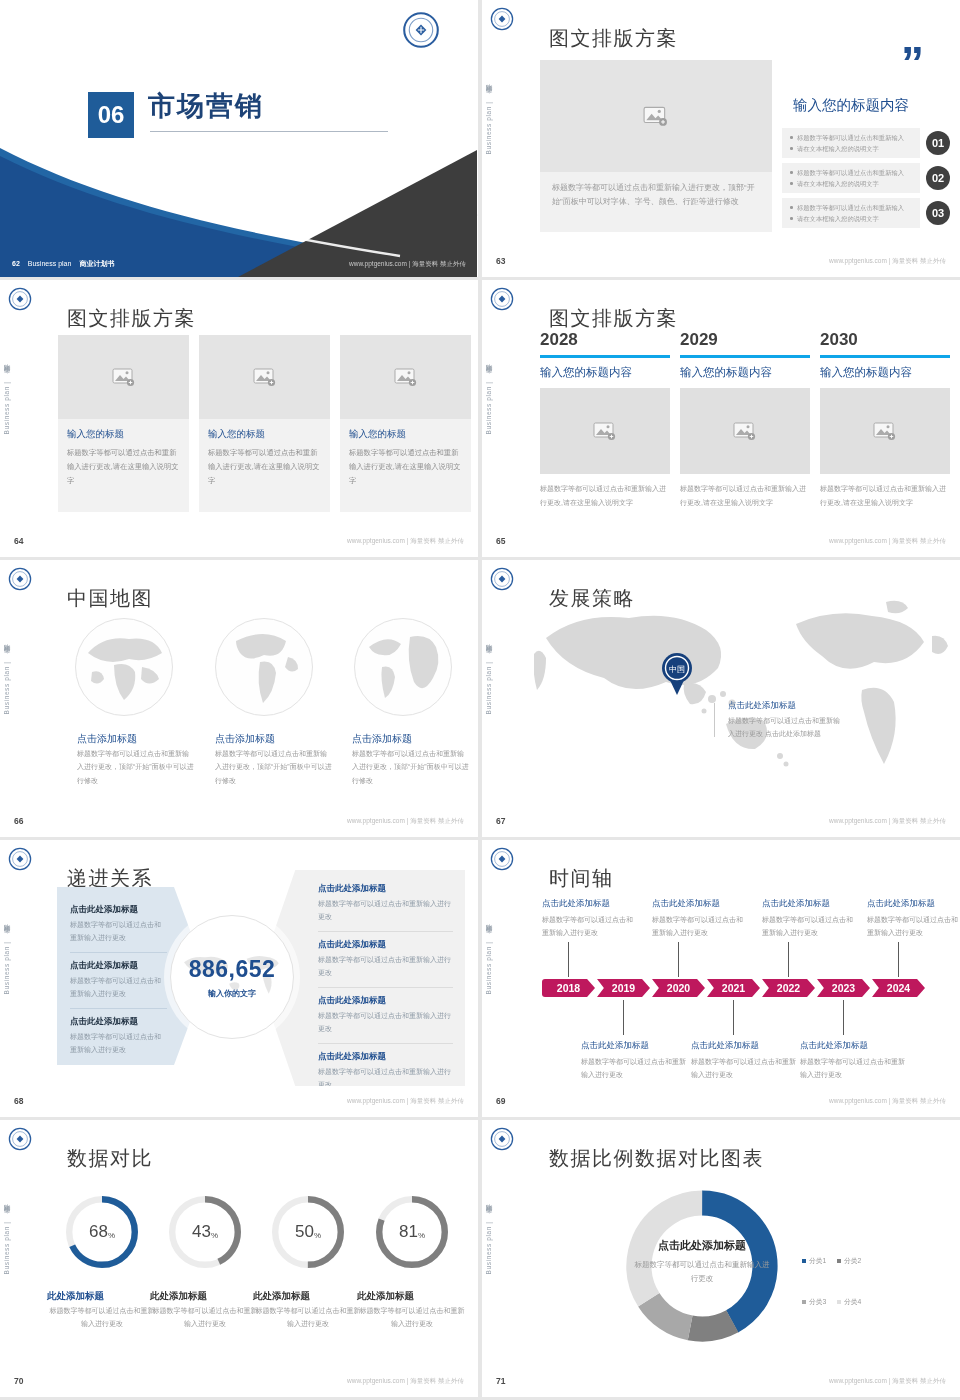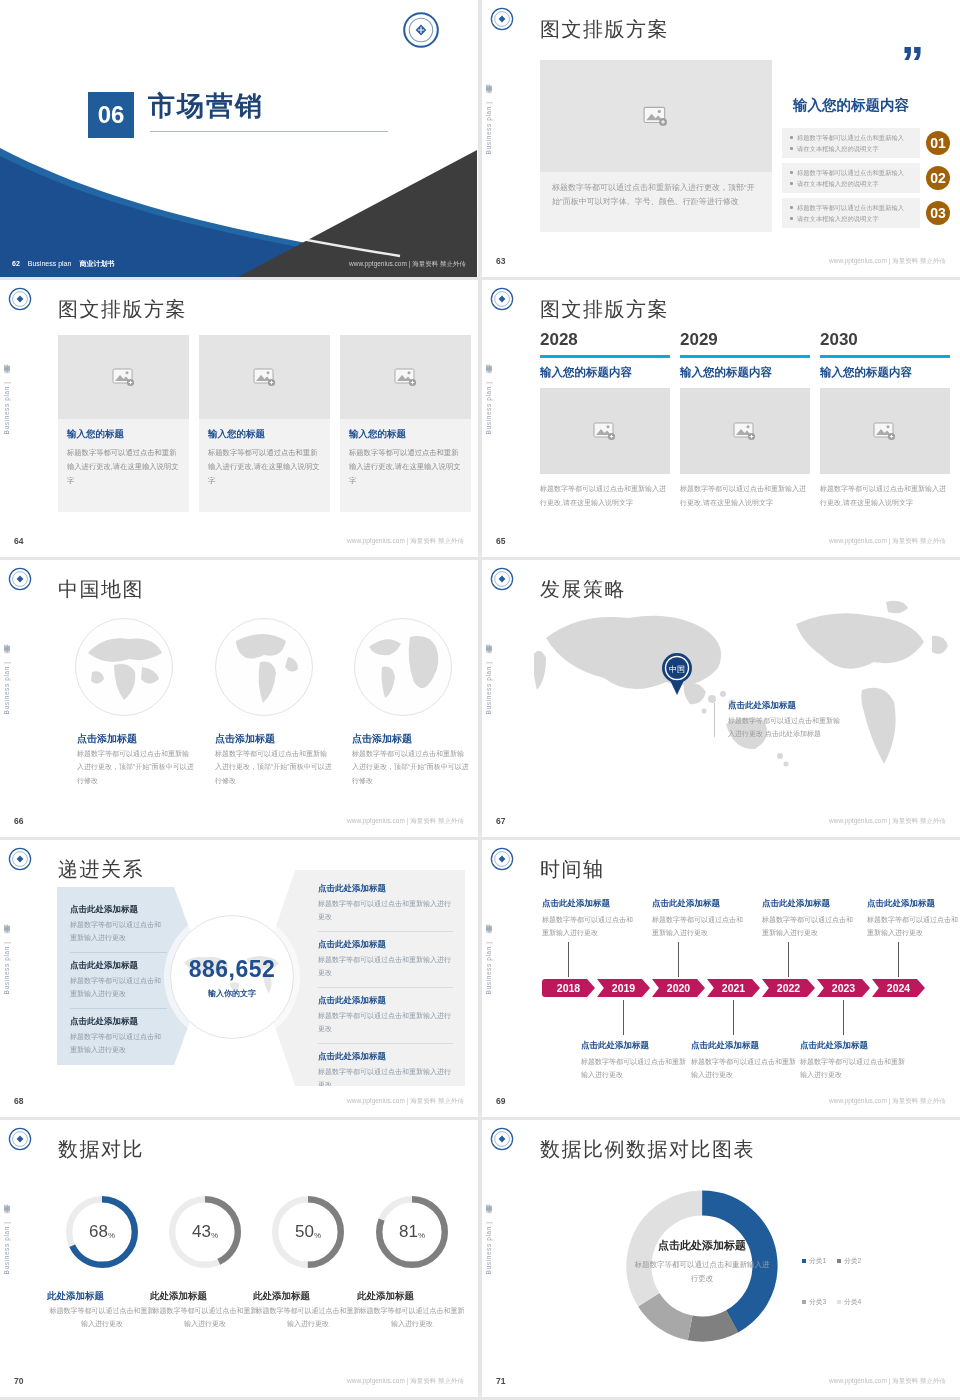--- a/index.html
+++ b/index.html
@@ -5,46 +5,46 @@
   html,body{margin:0;padding:0;background:#e8e8e8;}
   *{box-sizing:border-box;}
   body{font-family:"Liberation Sans","DejaVu Sans",sans-serif;}
   .canvas{position:relative;width:960px;height:1400px;background:#e6e6e6;display:grid;
     grid-template-columns:478px 478px;grid-auto-rows:277px;gap:3px 4px;overflow:hidden;}
   .slide{position:relative;background:#fff;overflow:hidden;}
   
   .emblem{position:absolute;left:8px;top:7px;width:24px;height:24px;}
   .vtext{position:absolute;left:3px;top:96px;writing-mode:vertical-rl;transform:rotate(180deg);
     font-size:6.5px;color:#98a2ad;letter-spacing:.6px;}
-  .stitle{position:absolute;left:58px;top:16px;margin:0;font-size:20px;font-weight:500;
+  .stitle{position:absolute;left:58px;top:16px;margin:9px;font-size:20px;font-weight:500;
     color:#3d3d3d;letter-spacing:1.5px;}
   .pagenum{position:absolute;left:14px;bottom:11px;font-size:8.5px;font-weight:bold;color:#4a4a4a;}
   .site{position:absolute;right:14px;bottom:11px;font-size:6.5px;color:#bdbdbd;}
-  .h-blue{color:#1f4e8f;font-weight:bold;}
+  .h-blue{color:#1f4e8f;font-weight:normal;}
   
   .ph{background:#e4e4e4;display:flex;align-items:center;justify-content:center;position:absolute;}
   
   .cov-arc{position:absolute;border:1px solid rgba(120,130,140,.10);border-radius:50%;}
   .cov-badge{position:absolute;left:88px;top:92px;width:46px;height:46px;background:#1f5c99;
     color:#fff;font-size:24px;font-weight:bold;display:flex;align-items:center;justify-content:center;}
   .cov-title{position:absolute;left:148px;top:88px;margin:0;font-size:27px;font-weight:bold;color:#1d4377;letter-spacing:2px;}
   .cov-line{position:absolute;left:150px;top:131px;width:238px;height:1px;background:#aeb8c4;}
   .cov-desc{position:absolute;left:148px;top:139px;width:266px;font-size:8.5px;color:#8f8f8f;line-height:1.85;}
   .cov-foot-l{position:absolute;left:12px;bottom:8px;color:#fff;font-size:7px;display:flex;gap:8px;align-items:baseline;z-index:5;}
   .cov-foot-r{position:absolute;right:12px;bottom:8px;color:#c9c9c9;font-size:6.5px;z-index:5;}
   
   .s63-cap{position:absolute;left:58px;top:172px;width:232px;height:60px;background:#f1f1f1;
     padding:9px 12px;font-size:8px;color:#9a9a9a;line-height:1.8;}
   .s63-quote{position:absolute;right:36px;top:40px;font-size:46px;font-weight:bold;color:#1f4e8f;line-height:1;}
   .s63-head{position:absolute;left:298px;top:96px;width:142px;text-align:center;font-size:14.5px;}
   .s63-row{position:absolute;left:300px;width:138px;height:30px;background:#f1f1f1;padding:4px 8px;}
   .s63-bl{display:block;font-size:6.3px;color:#9a9a9a;line-height:1.75;position:relative;padding-left:7px;}
   .s63-bl::before{content:"";position:absolute;left:0;top:4px;width:2.5px;height:2.5px;background:#9a9a9a;border-radius:50%;}
-  .s63-num{position:absolute;left:444px;width:24px;height:24px;border-radius:50%;background:#a16207;
-    color:#fff;font-size:14px;font-weight:bold;display:flex;align-items:center;justify-content:center;}
+  .s63-num{position:absolute;left:444px;width:24px;height:24px;border-radius:50%;background:#404040;
+    color:#fff;font-size:11px;font-weight:bold;display:flex;align-items:center;justify-content:center;}
   
   .s64-card{position:absolute;top:55px;width:131px;}
   .s64-img{position:relative;width:100%;height:84px;background:#e4e4e4;display:flex;align-items:center;justify-content:center;}
   .s64-body{width:100%;height:93px;background:#f2f2f2;padding:9px 9px;}
   .s64-t{font-size:9.5px;margin-bottom:5px;}
   .s64-b{font-size:7.3px;color:#8f8f8f;line-height:1.9;}
   
   .s65-col{position:absolute;top:50px;width:130px;}
   .s65-year{font-size:17px;font-weight:bold;color:#3f3f3f;padding-bottom:5px;border-bottom:3px solid #0ea5e9;}
   .s65-t{font-size:11.5px;margin-top:7px;}

